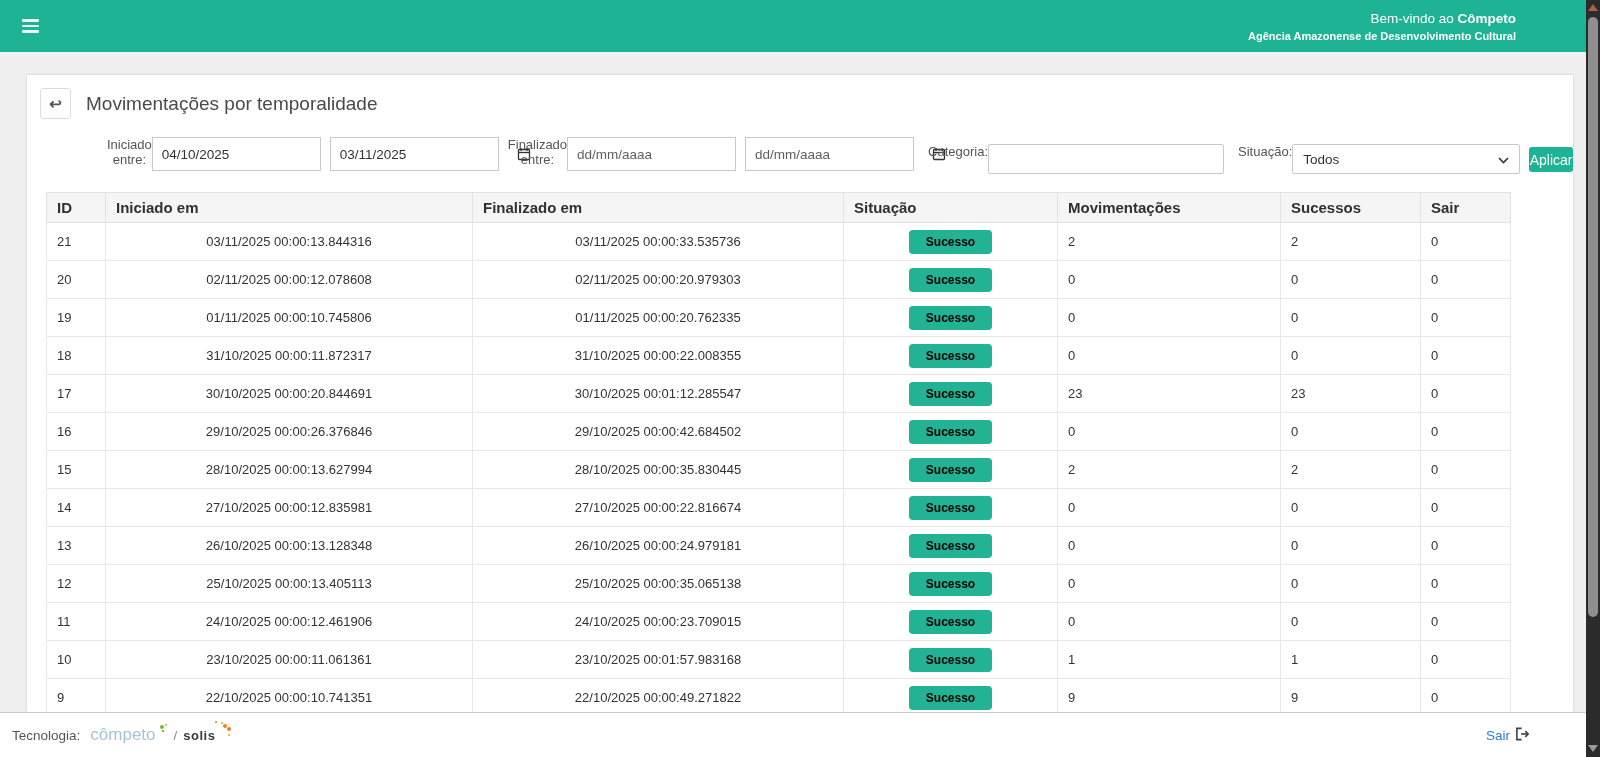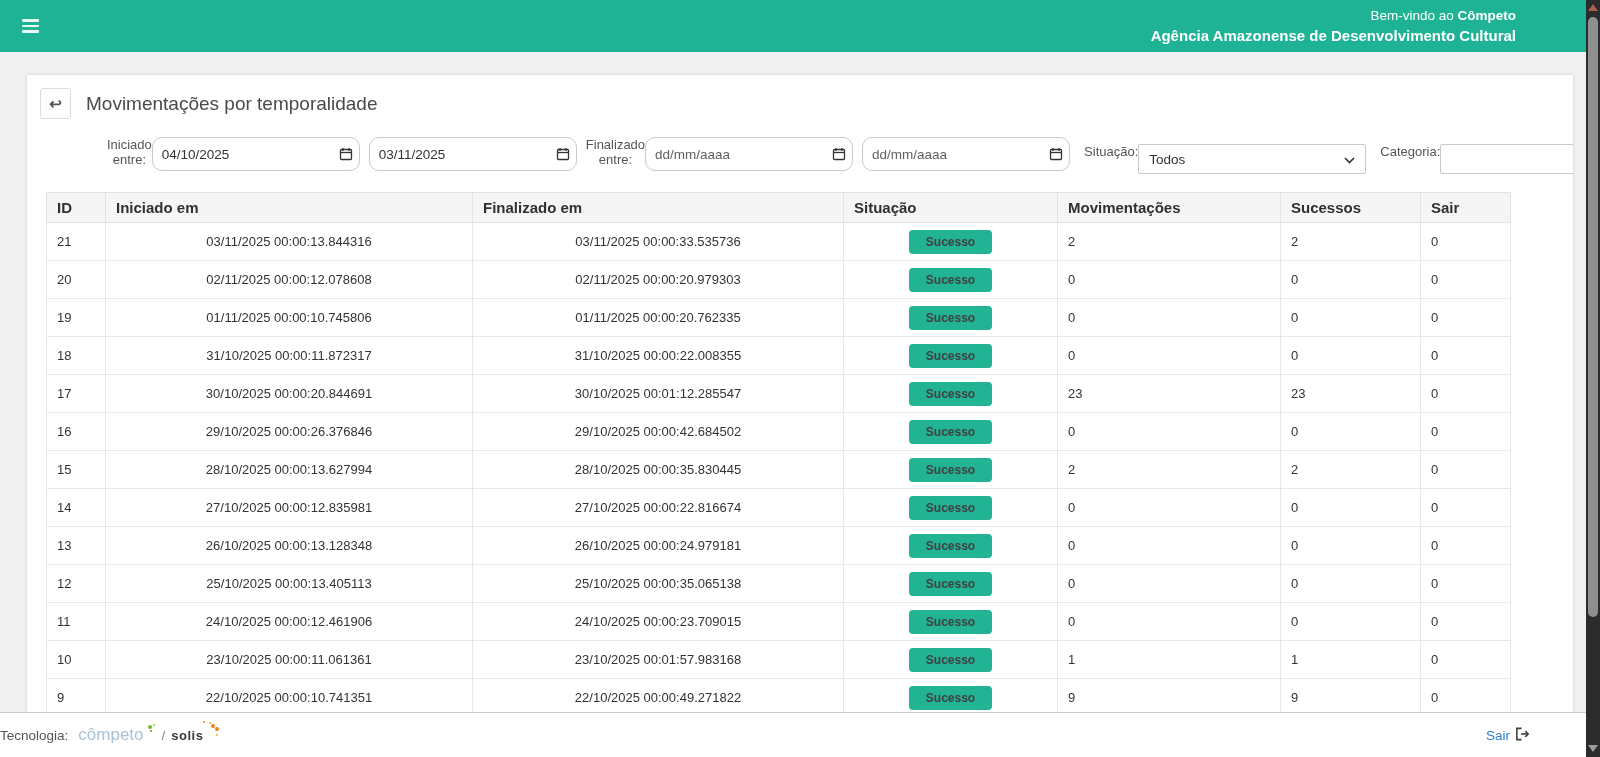--- a/index.html
+++ b/index.html
@@ -7,38 +7,38 @@
   body { font-family:"Liberation Sans", sans-serif; background:#f0f0f1; position:relative; }
 
   
   .topbar { height:52px; background:#1db394; display:flex; align-items:center;
             justify-content:space-between; padding:0 84px 0 16px; }
   .menu-btn { background:transparent; border:none; cursor:pointer; padding:6px; }
   .menu-icon i { display:block; width:17px; height:2.5px; background:#eafaf5; margin:3px 0; border-radius:1px; }
   .welcome { text-align:right; color:#fff; }
   .welcome-line { font-size:13.5px; }
   .welcome-line b { font-weight:bold; }
-  .welcome-sub { font-size:15px; font-weight:bold; margin-top:4px; }
+  .welcome-sub { font-size:11px; font-weight:bold; margin-top:4px; }
 
   
   .page { padding:23px 27px 0 27px; }
   .card { background:#fff; height:637px; box-shadow:0 0 3px rgba(0,0,0,.15); overflow:hidden; }
 
   .title-row { display:flex; align-items:center; padding:13px 0 0 13px; }
   .back-btn { width:31px; height:31px; background:#fefefe; border:1px solid #dcdcdc; border-radius:3px;
               cursor:pointer; font-size:15px; color:#555; line-height:1; font-weight:bold; }
   .page-title { font-size:19px; font-weight:normal; color:#4a4a4a; margin-left:15px; }
 
   
   .filters { display:flex; align-items:flex-end; padding:18px 0 12px 80px; }
   .fgroup { display:flex; flex-direction:row; }
   .flabel { font-size:13px; color:#555; margin-bottom:7px; }
   .centered .flabel { text-align:center; }
   .pair { display:flex; gap:9px; }
-  .date-input { width:208px; height:30px; border:1px solid #c9c9c9; border-radius:10px; background:#fff;
+  .date-input { width:169px; height:30px; border:1px solid #c9c9c9; border-radius:0; background:#fff;
                 display:flex; align-items:center; padding:16px 9px; }
   .date-input input { border:none; outline:none; flex:1; font-size:13.5px; color:#333;
                       font-family:inherit; background:transparent; }
   .date-input input::placeholder { color:#444; opacity:.85; }
   .cal-icon { display:flex; }
   .gap-sm { margin-left:9px; }
   .gap-md { margin-left:14px; }
   .select-box { width:228px; height:30px; border:1px solid #c9c9c9; border-radius:2px; background:#fff;
                 display:flex; align-items:center; justify-content:space-between; padding:0 10px;
                 font-size:13.5px; color:#333; cursor:pointer; }
@@ -48,27 +48,27 @@
                border:none; border-radius:3px; font-size:14px; font-family:inherit; cursor:pointer; }
 
   
   .data-table { width:1464px; margin:6px 0 0 19px; border-collapse:collapse; table-layout:fixed;
                 font-size:13px; color:#333; }
   .data-table th { background:#f5f5f5; border:1px solid #e2e2e2; font-weight:bold; text-align:left;
                    padding:6px 10px; font-size:15px; color:#303030; }
   .data-table td { border:1px solid #e8e8e8; padding:0 10px; height:38px; background:#fff; }
   td.center, th.center-h { text-align:center; }
   td.situ { text-align:center; }
-  .badge { display:inline-block; background:#22b394; color:#404040; font-weight:bold; font-size:12px;
+  .badge { display:inline-block; background:#22b394; color:#000000; font-weight:bold; font-size:12px;
            padding:5px 17px; border-radius:4px; }
 
   
   .footer { position:absolute; left:0; right:0; bottom:0; height:45px; background:#fff;
             border-top:1px solid #cbcbcb; display:flex; align-items:center;
-            justify-content:space-between; padding:0 28px 0 0; z-index:5; }
+            justify-content:space-between; padding:0 28px 0 12px; z-index:5; }
   .tech { display:flex; align-items:center; font-size:13.5px; color:#555; }
   .competo-logo { margin-left:10px; position:relative; color:#a7c4d6; font-size:17px; padding-right:12px; }
   .leaf-dots { position:absolute; top:0; right:4px; width:4px; height:4px; border-radius:50%;
                background:#79b82e; box-shadow:4px -2px 0 -1px #a4cd39, 1px 4px 0 -1px #5d9e2a; }
   .sep { color:#888; margin:0 6px; }
   .solis-logo { position:relative; font-weight:bold; color:#3a3a3a; font-size:13px;
                 letter-spacing:.5px; padding-right:14px; }
   .solis-dots { position:absolute; top:-4px; right:2px; width:4px; height:4px; border-radius:50%;
                 background:#f08019; box-shadow:4px 3px 0 0 #f08019, 4px 9px 0 -1px #f5a623,
                 -3px -3px 0 -1px #f5a623, -9px -4px 0 -1px #f08019; }
@@ -158,34 +158,34 @@
                   <line x1="4" y1="1" x2="4" y2="4"></line>
                   <line x1="10" y1="1" x2="10" y2="4"></line>
                   <line x1="1.5" y1="5.5" x2="12.5" y2="5.5"></line>
               </svg>
             </span>
           </div>
         </div>
       </div>
 
       <div class="fgroup gap-md">
+        <div class="flabel">Categoria:</div>
+        <input class="cat-input" type="text" value="" style="">
+      </div>
+
+      <div class="fgroup gap-md">
         <div class="flabel">Situação:</div>
         <div class="select-box">
           <span>Todos</span>
           <span>
             <svg width="11" height="7" viewBox="0 0 11 7" fill="none" stroke="#333" stroke-width="1.6">
                 <polyline points="1,1 5.5,5.5 10,1"></polyline>
               </svg>
           </span>
         </div>
-      </div>
-
-      <div class="fgroup gap-md">
-        <div class="flabel">Categoria:</div>
-        <input class="cat-input" type="text" value="" style="">
       </div>
 
       <button class="apply-btn">Aplicar</button>
     </div>
 
     <table class="data-table">
       <colgroup>
         <col style="width:59px">
           <col style="width:367px">
           <col style="width:371px">

